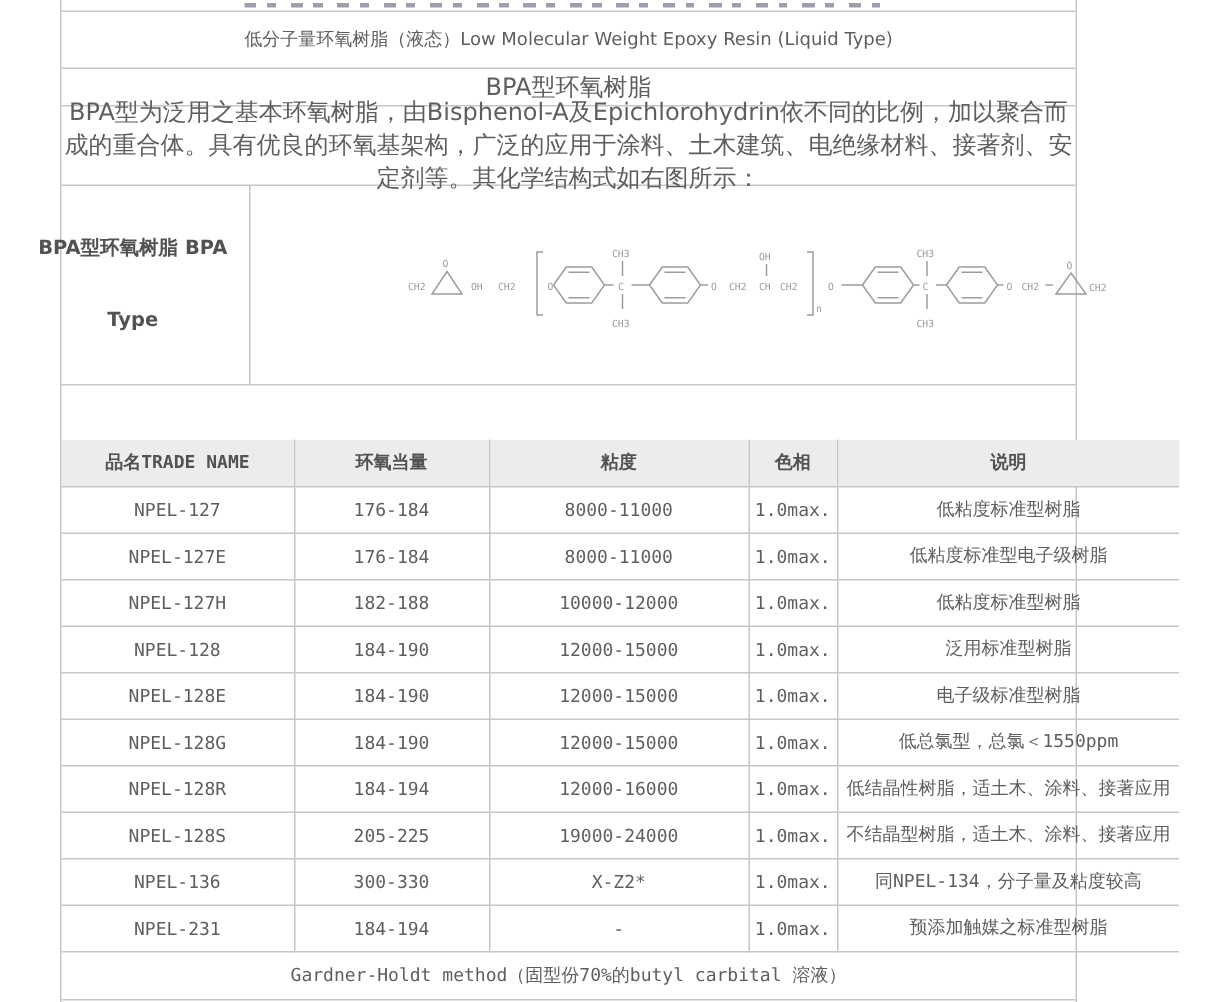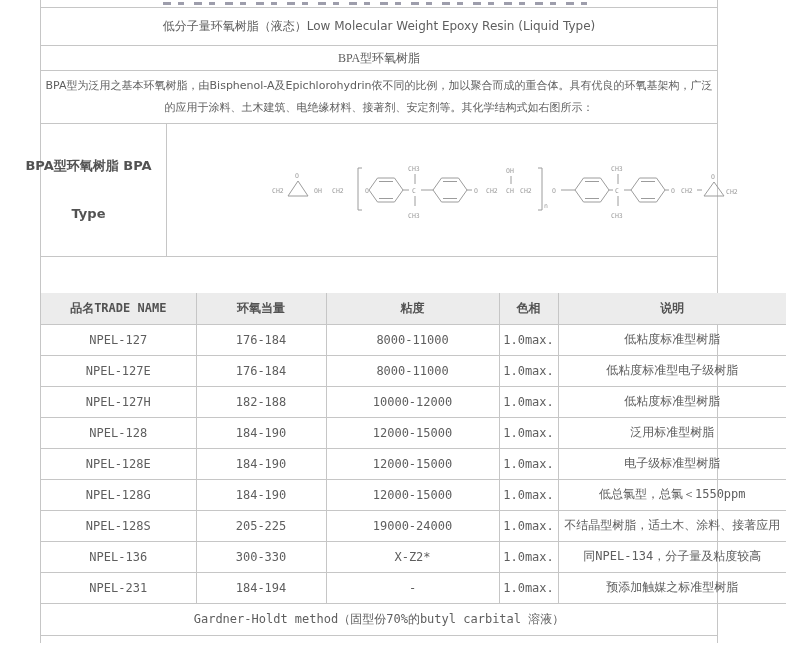--- a/index.html
+++ b/index.html
@@ -24,22 +24,22 @@
     background:#fff;
   }
   .row{border-bottom:1px solid var(--border);display:flex;align-items:center;justify-content:center;text-align:center;}
   .row-clipped-top{height:8px;overflow:hidden;align-items:flex-end;}
   .fragments{
     width:432px;height:3px;margin-bottom:2px;
     background:repeating-linear-gradient(90deg,var(--fragment) 0 8px,transparent 8px 15px,var(--fragment) 15px 21px,transparent 21px 31px);
     opacity:.75;
   }
   .row-subtitle{height:38px;font-size:12px;}
-  .row-typename{height:25px;font-size:12px;font-family:Liberation Serif, serif;}
-  .row-para{height:53px;font-size:11px;line-height:22px;padding:0 2px;justify-content:center;}
+  .row-typename{height:25px;font-size:16px;}
+  .row-para{height:53px;font-size:16px;line-height:22px;padding:0 2px;justify-content:center;}
   .row-structure{height:133px;padding:0;align-items:stretch;text-align:left;}
   .struct-label{
     width:155px;flex:0 0 155px;border-right:1px solid var(--border);
     display:flex;flex-direction:column;align-items:center;justify-content:center;
     font-weight:bold;font-size:13px;color:var(--text-bold);line-height:34px;text-align:center;gap:14px;
   }
   .struct-diagram{flex:1;display:flex;align-items:center;padding-left:105px;}
   .struct-diagram svg{display:block;}
   svg text{font-family:"DejaVu Sans Mono","DejaVu Sans",monospace;font-size:6.5px;fill:var(--diagram);}
   svg .bond{stroke:var(--diagram);stroke-width:1;fill:none;}
@@ -206,20 +206,27 @@
           <td>电子级标准型树脂</td>
         </tr>
         <tr>
           <td>NPEL-128G</td>
           <td>184-190</td>
           <td>12000-15000</td>
           <td>1.0max.</td>
           <td>低总氯型，总氯＜1550ppm</td>
         </tr>
         <tr>
+          <td>NPEL-128R</td>
+          <td>184-194</td>
+          <td>12000-16000</td>
+          <td>1.0max.</td>
+          <td>低结晶性树脂，适土木、涂料、接著应用</td>
+        </tr>
+        <tr>
           <td>NPEL-128S</td>
           <td>205-225</td>
           <td>19000-24000</td>
           <td>1.0max.</td>
           <td>不结晶型树脂，适土木、涂料、接著应用</td>
         </tr>
         <tr>
           <td>NPEL-136</td>
           <td>300-330</td>
           <td>X-Z2*</td>

